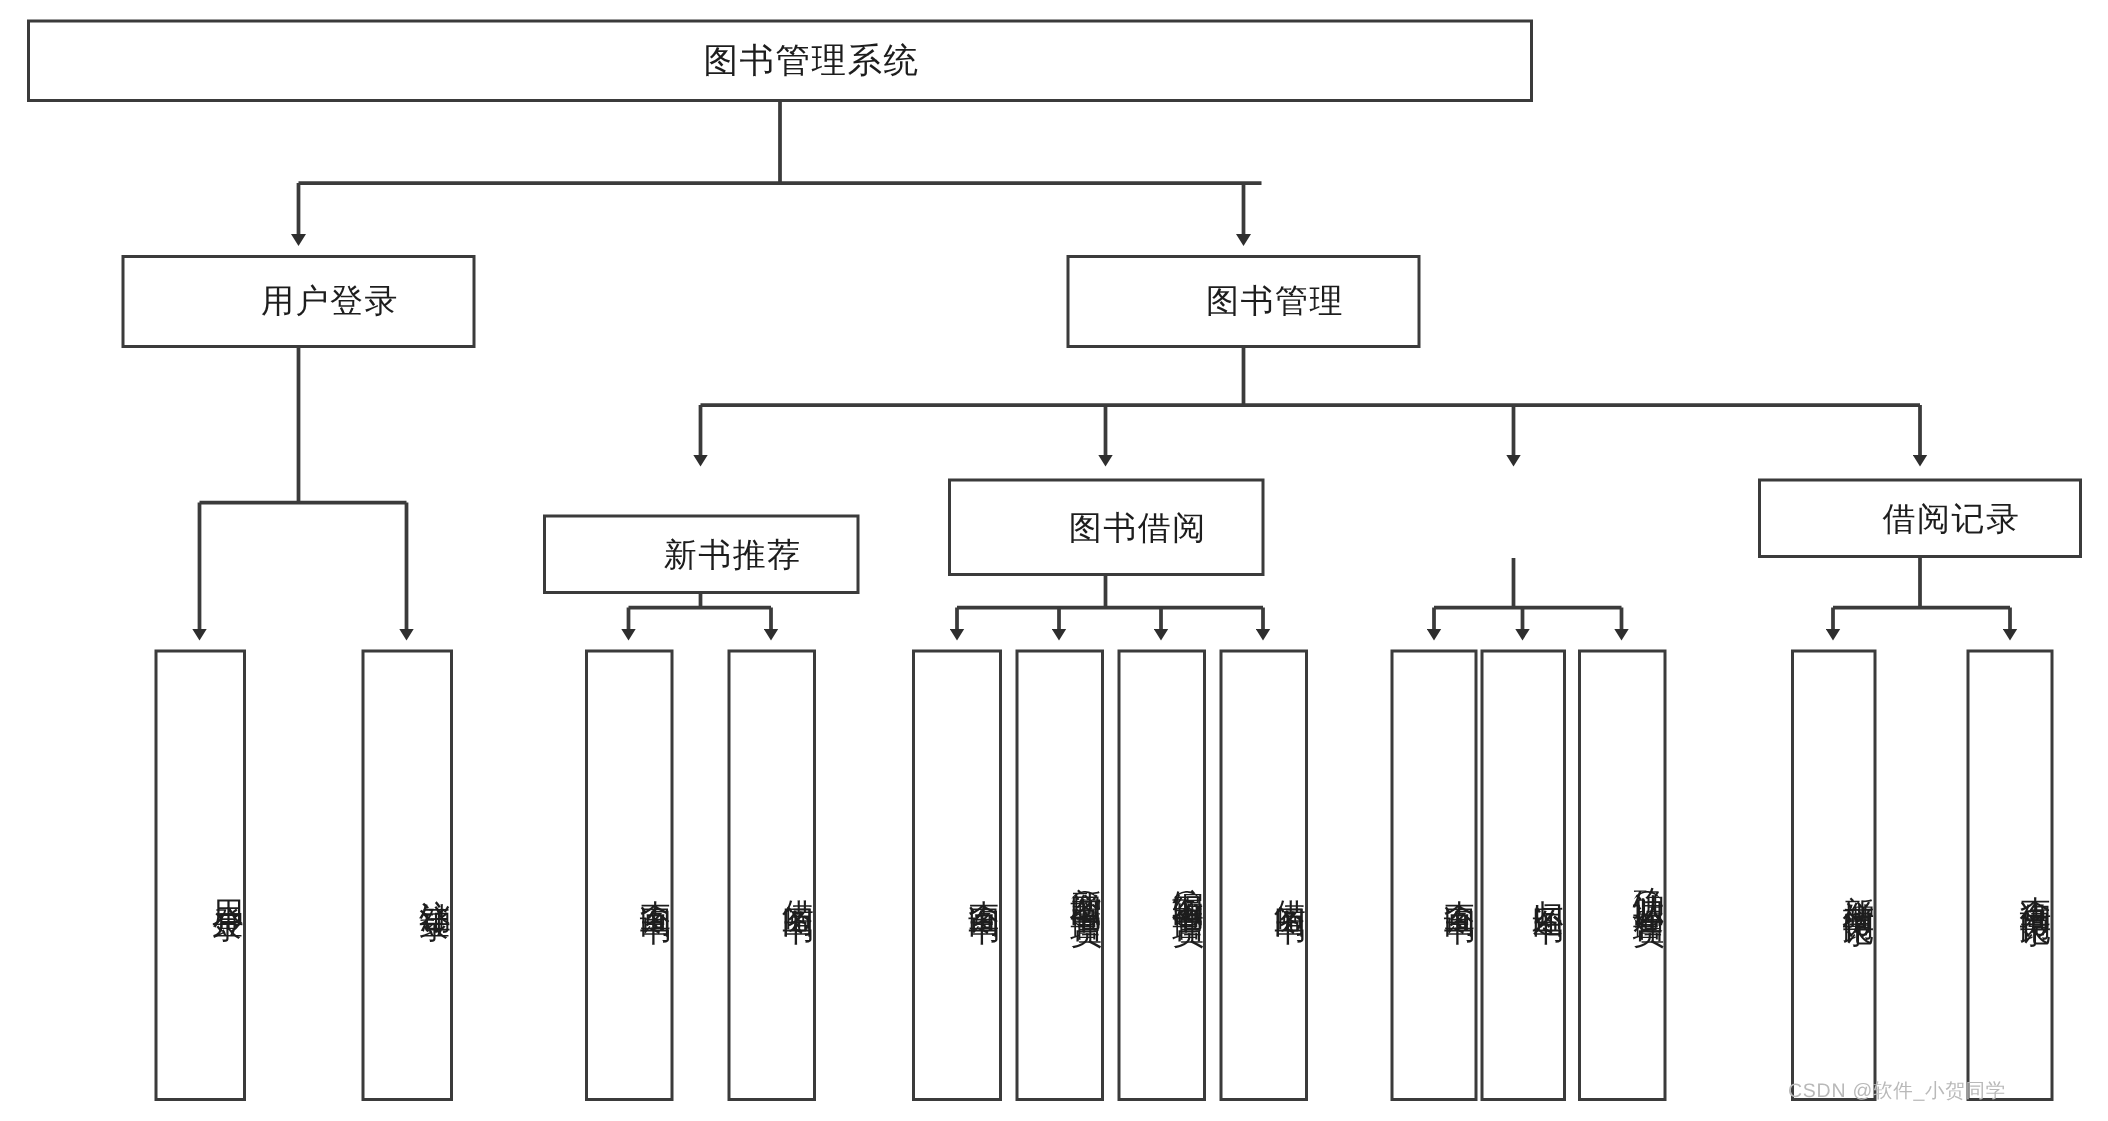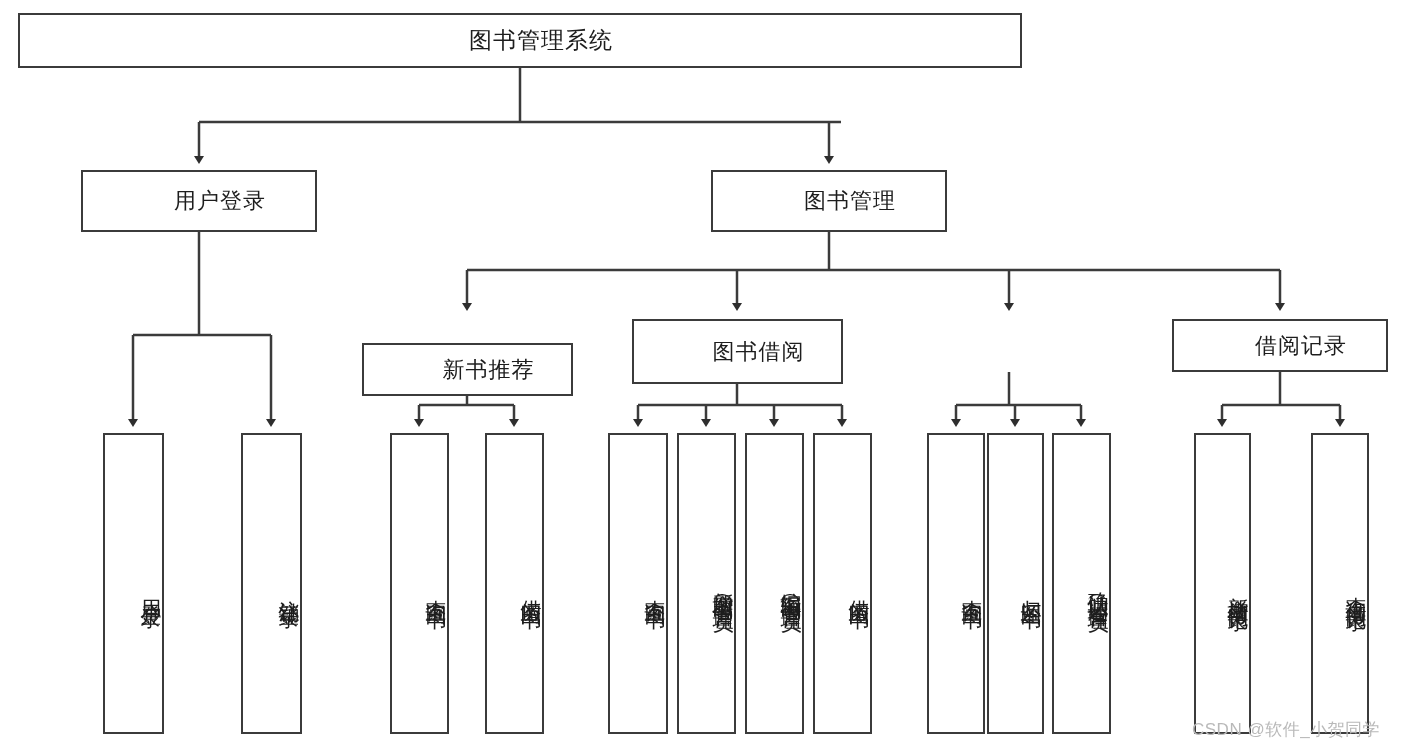--- a/index.html
+++ b/index.html
@@ -50,21 +50,21 @@
     justify-content:center;
     line-height:1;
   }
   .node.vert .vlabel{
     writing-mode:vertical-rl;
     text-orientation:upright;
     white-space:nowrap;
   }
   .watermark{
     position:absolute;
-    font-size:17px;
+    font-size:13px;
     color:#b9b9b9;
     white-space:nowrap;
     letter-spacing:0.5px;
   }
 </style>
 </head>
 <body>
 
 <div id="canvas">
 

